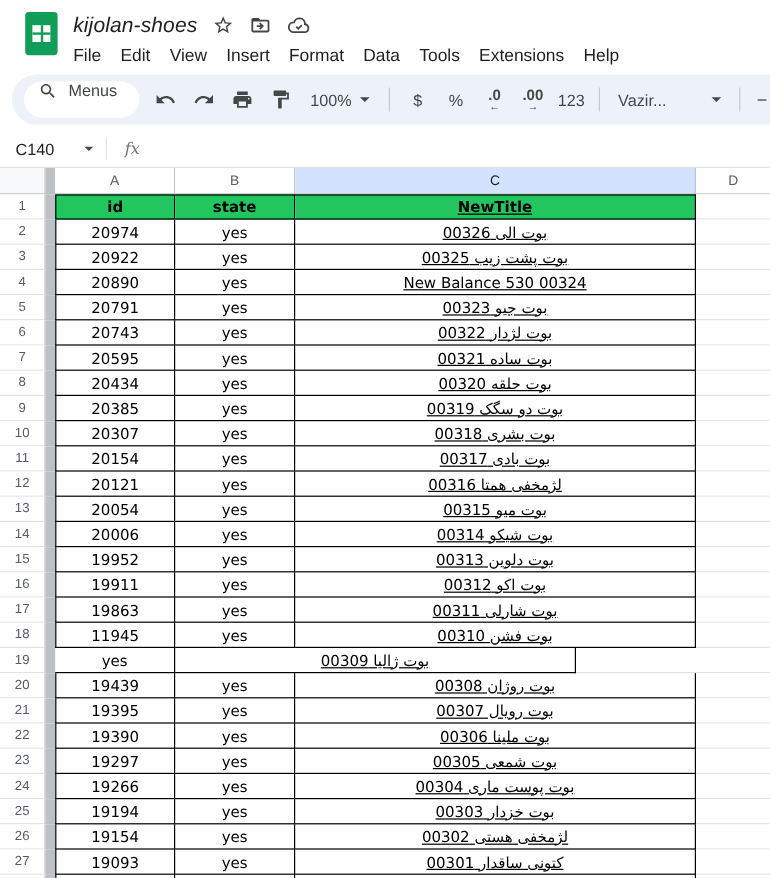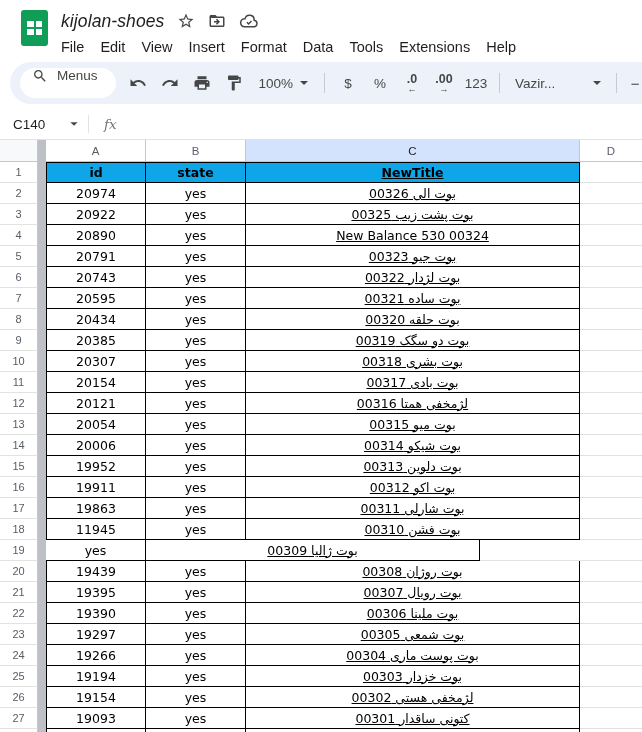--- a/index.html
+++ b/index.html
@@ -51,21 +51,21 @@
   .colhead.col-a,.colhead.col-b{width:100px;flex:0 0 auto;}
   .colhead.col-c{width:334px;flex:0 0 auto;background:#d3e3fd;color:#1f1f1f;}
   .colhead.col-d{flex:1;border-right:none;}
   .row{display:flex;height:21px;}
   .rownum{width:38px;flex:0 0 auto;box-sizing:border-box;border-right:1px solid #c4c7c5;border-bottom:1px solid #e1e3e1;display:flex;align-items:center;justify-content:center;font-size:11px;color:#575d66;background:#fff;}
   .cell{box-sizing:border-box;border-right:1px solid #000;border-bottom:1px solid #000;display:flex;align-items:center;justify-content:center;font-size:12.5px;color:#000;overflow:hidden;white-space:nowrap;font-family:"DejaVu Sans","Liberation Sans",sans-serif;}
   .cell.c-id{width:100px;flex:0 0 auto;border-left:1px solid #000;}
   .cell.c-state{width:100px;flex:0 0 auto;}
   .cell.c-title{width:334px;flex:0 0 auto;direction:rtl;text-decoration:underline;}
   .dcell{flex:1;box-sizing:border-box;border-bottom:1px solid #e1e3e1;background:#fff;}
-  .header-row .cell{background:#0ea5e9;font-weight:bold;border-top:1px solid #000;font-size:12.5px;}
+  .header-row .cell{background:#22c55e;font-weight:bold;border-top:1px solid #000;font-size:12.5px;}
 </style>
 </head>
 <body>
 
 <div class="titlebar">
   <div class="logo">
     <div class="logo-table"></div>
   </div>
   <div class="title-block">
     <div class="title-row">

